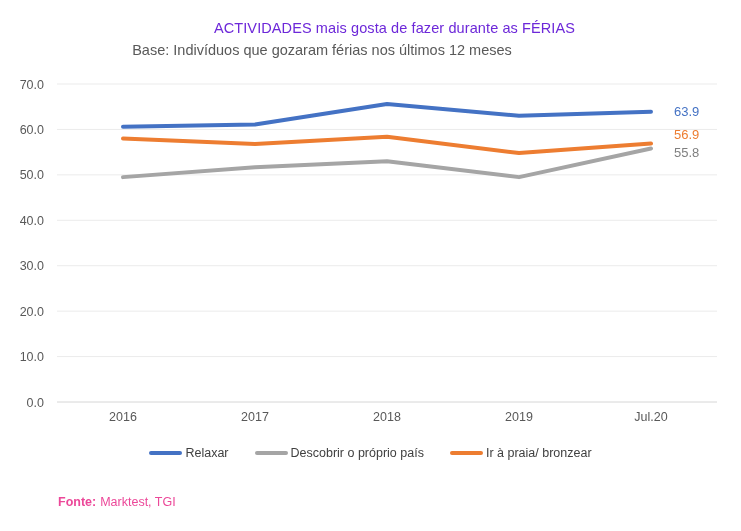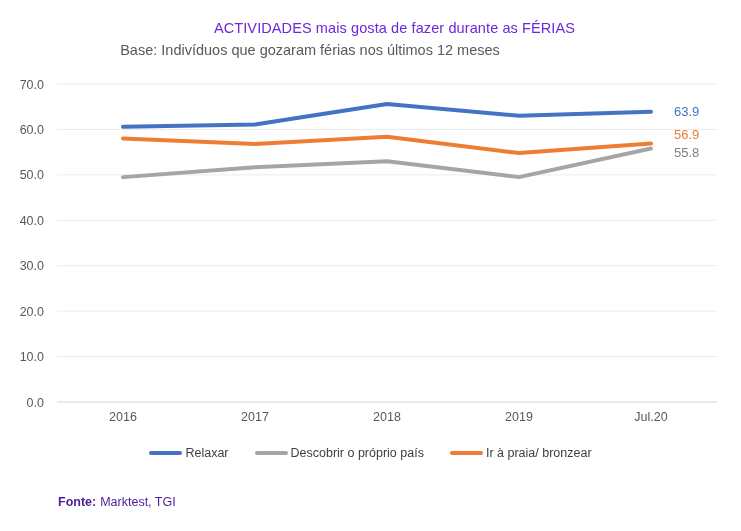--- a/index.html
+++ b/index.html
@@ -10,35 +10,35 @@
     font-family:"Liberation Sans", sans-serif;
     overflow:hidden;
   }
   .chart-title{
     position:absolute;top:20px;left:0;width:741px;
     text-align:center;font-size:14.5px;font-weight:normal;color:#6d28d9;
     letter-spacing:.1px;
     padding-left:24px;
   }
   .chart-subtitle{
-    position:absolute;top:42px;left:4px;width:612px;
+    position:absolute;top:42px;left:16px;width:612px;
     text-align:center;font-size:14.5px;font-weight:normal;color:#595959;
   }
   svg{position:absolute;top:0;left:0;}
   svg text{font-family:"Liberation Sans", sans-serif;}
   .legend{
     position:absolute;top:446px;left:0;width:741px;
     display:flex;justify-content:center;align-items:center;gap:26px;
   }
   .legend-item{display:flex;align-items:center;gap:3px;justify-content:flex-end;}
   .legend-swatch{display:inline-block;width:33px;height:4px;border-radius:2px;}
   .legend-label{font-size:12.5px;color:#404040;}
   .source-note{
     position:absolute;top:495px;left:58px;
-    font-size:12.5px;color:#4c1d95;
+    font-size:12.5px;color:#ec4899;
   }
   .source-prefix{font-weight:bold;}
   .source-text{margin-left:4px;}
 </style>
 </head>
 <body>
 
 <div class="screen">
 
   <div class="chart-title">ACTIVIDADES mais gosta de fazer durante as FÉRIAS</div>

